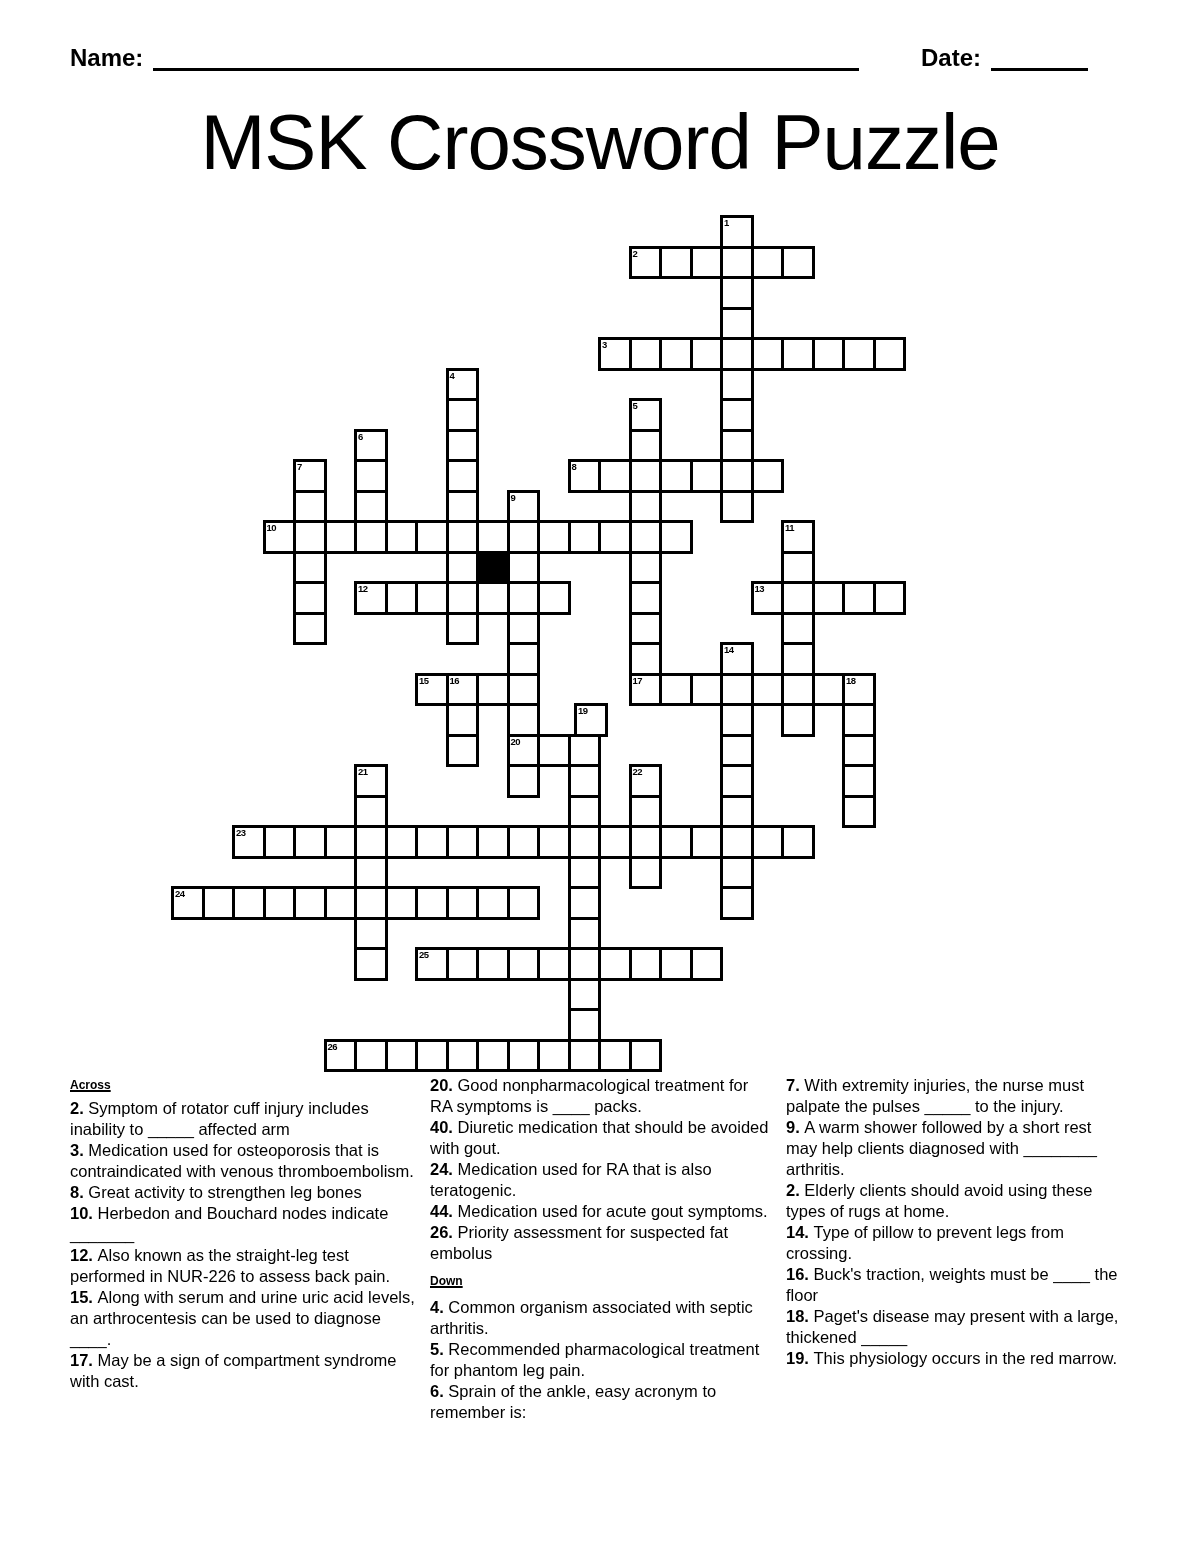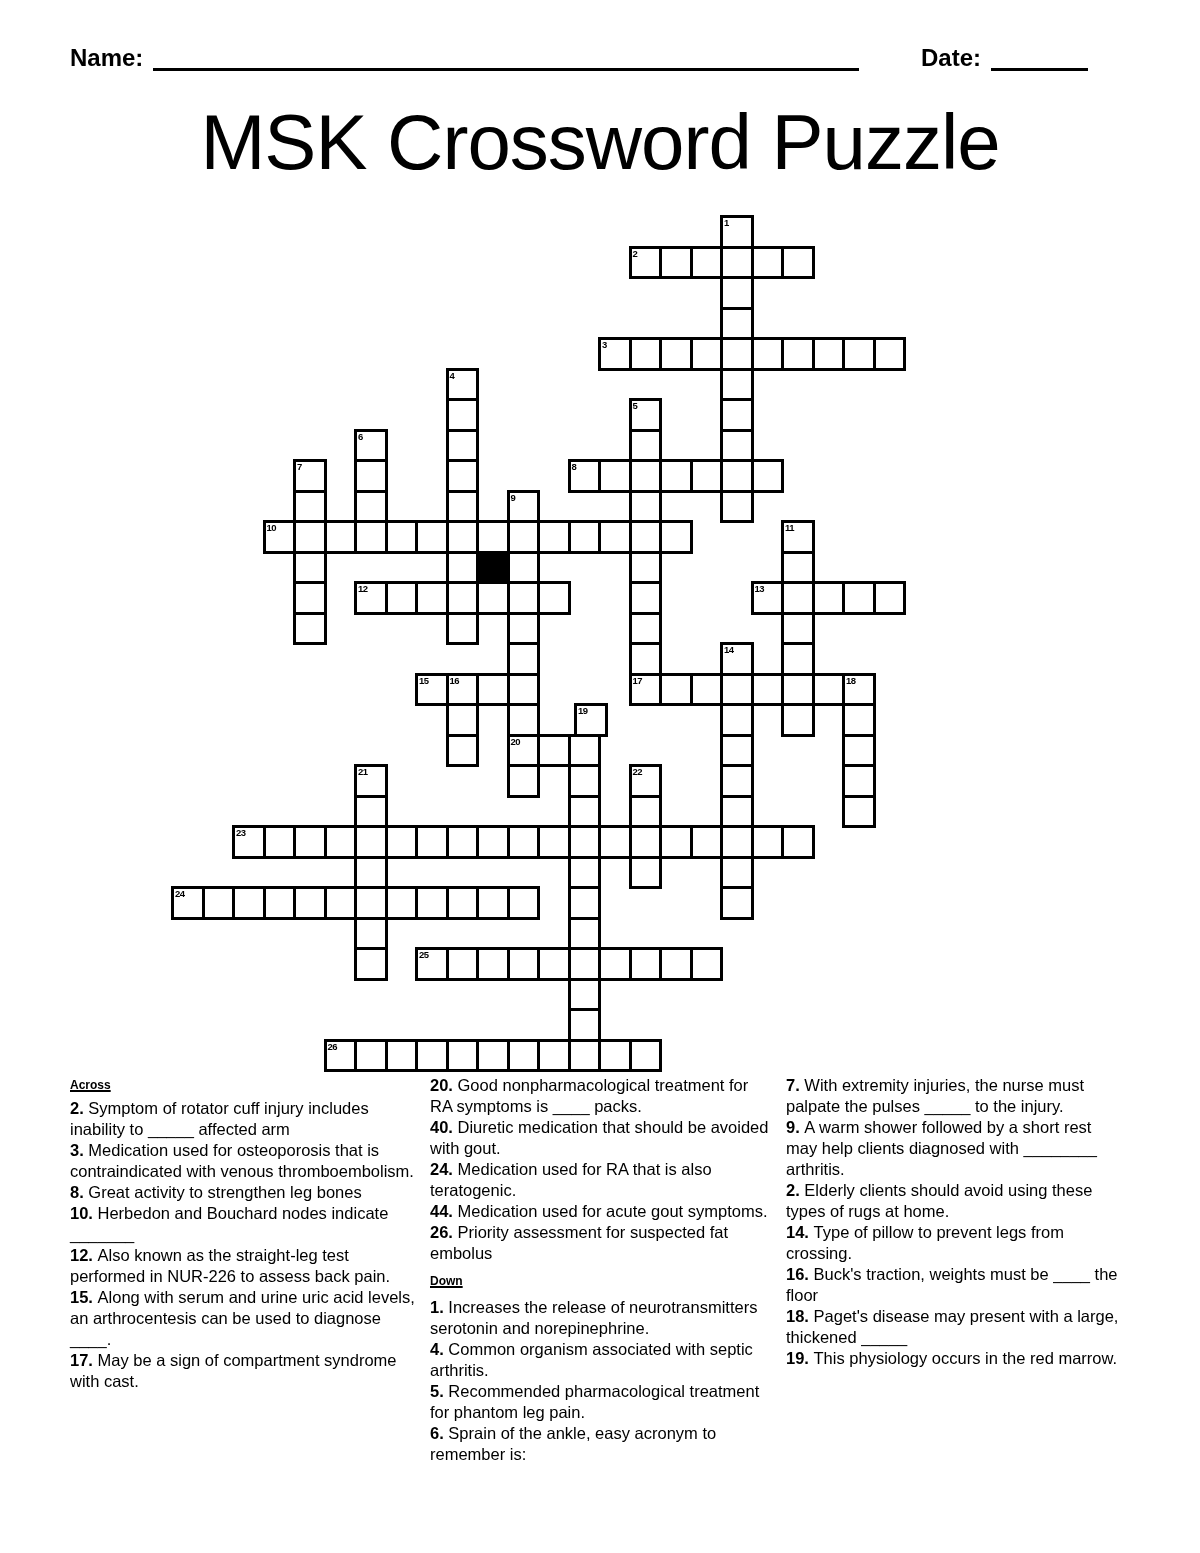--- a/index.html
+++ b/index.html
@@ -299,21 +299,20 @@
         <div class="clue"><b>15. </b>Along with serum and urine uric acid levels, an arthrocentesis can be used to diagnose ____.</div>
         <div class="clue"><b>17. </b>May be a sign of compartment syndrome with cast.</div>
       </div>
     <div class="clue-col" id="cluecol-1" style="left:430px;width:342px">
         <div class="clue"><b>20. </b>Good nonpharmacological treatment for RA symptoms is ____ packs.</div>
         <div class="clue"><b>40. </b>Diuretic medication that should be avoided with gout.</div>
         <div class="clue"><b>24. </b>Medication used for RA that is also teratogenic.</div>
         <div class="clue"><b>44. </b>Medication used for acute gout symptoms.</div>
         <div class="clue"><b>26. </b>Priority assessment for suspected fat embolus</div>
         <div class="clue-header sub">Down</div>
-        <div class="clue"><b>1. </b>Increases the release of neurotransmitters serotonin and norepinephrine.</div>
         <div class="clue"><b>4. </b>Common organism associated with septic arthritis.</div>
         <div class="clue"><b>5. </b>Recommended pharmacological treatment for phantom leg pain.</div>
         <div class="clue"><b>6. </b>Sprain of the ankle, easy acronym to remember is:</div>
       </div>
     <div class="clue-col" id="cluecol-2" style="left:786px;width:340px">
         <div class="clue"><b>7. </b>With extremity injuries, the nurse must palpate the pulses _____ to the injury.</div>
         <div class="clue"><b>9. </b>A warm shower followed by a short rest may help clients diagnosed with ________ arthritis.</div>
         <div class="clue"><b>2. </b>Elderly clients should avoid using these types of rugs at home.</div>
         <div class="clue"><b>14. </b>Type of pillow to prevent legs from crossing.</div>
         <div class="clue"><b>16. </b>Buck's traction, weights must be ____ the floor</div>

